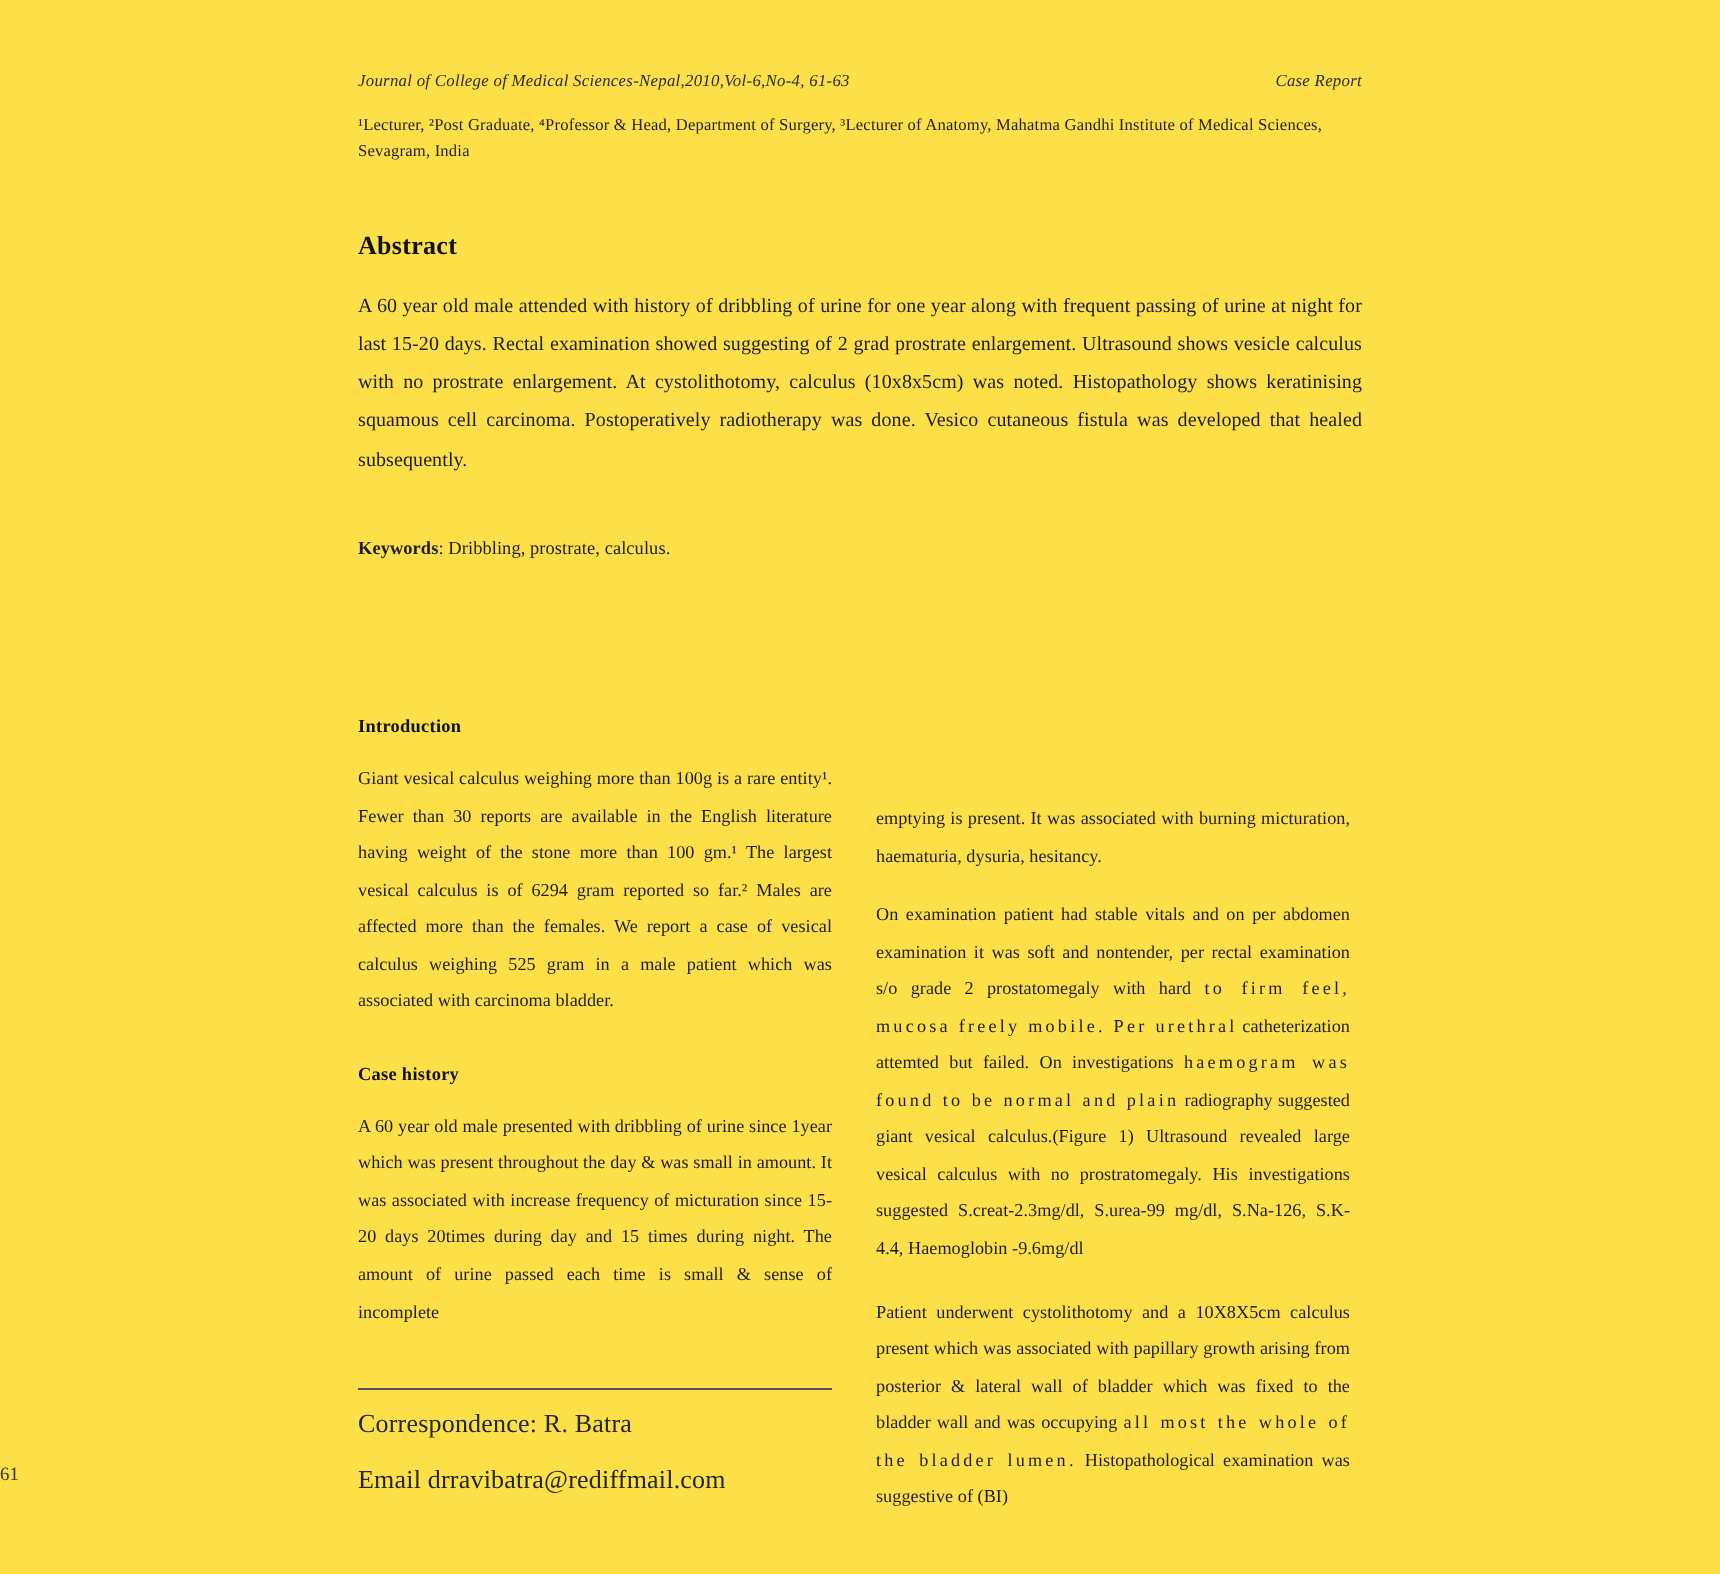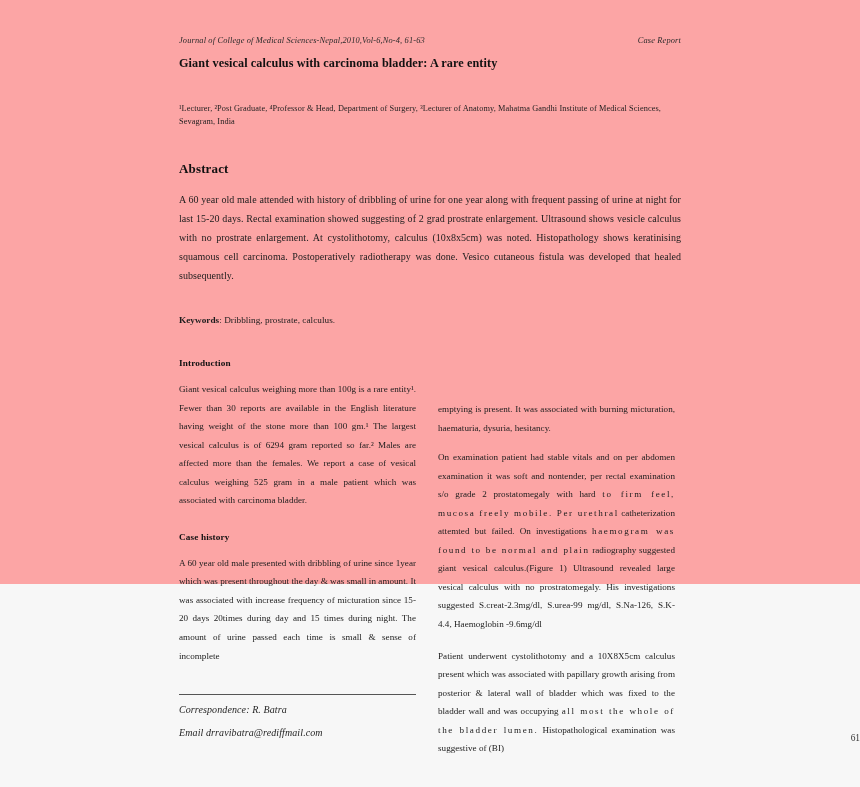--- a/index.html
+++ b/index.html
@@ -11,22 +11,22 @@
     width: 860px;
     height: 787px;
     background: #f7f7f7;
     font-family: "Liberation Serif", "DejaVu Serif", serif;
     color: #1a1a1a;
     overflow: hidden;
   }
   .page {
     position: relative;
     width: 860px;
-    height: 584px;
-    background: #fca5a5;
+    height: 787px;
+    background: #fde047;
   }
   .content {
     position: absolute;
     left: 179px;
     top: 36px;
     width: 502px;
   }
 
   
   .running-head {
@@ -135,53 +135,51 @@
     top: 694px;
     width: 237px;
   }
   .corr-rule {
     border: 0;
     border-top: 1.1px solid #555;
     margin: 0 0 6px 0;
     width: 237px;
   }
   .corr-line {
-    font-size: 10px;
+    font-size: 13px;
     line-height: 1.75;
     letter-spacing: 0.1px;
     color: #252525;
     margin: 0;
-    font-style: italic;
   }
   .corr-line + .corr-line { margin-top: 5px; }
 
   
   .page-number {
     position: absolute;
     top: 733px;
     left: 0;
     width: 860px;
-    text-align: right;
+    text-align: left;
     font-size: 9.4px;
     color: #333;
   }
 </style>
 </head>
 <body>
 
 <div class="page">
 
   <div class="content">
 
     <div class="running-head">
       <span class="journal-line">Journal of College of Medical Sciences-Nepal,2010,Vol-6,No-4, 61-63</span>
       <span class="section-label">Case Report</span>
     </div>
 
-    <h1 class="article-title">Giant vesical calculus with carcinoma bladder: A rare entity</h1>
 
 
     <p class="affiliations">¹Lecturer, ²Post Graduate, ⁴Professor &amp; Head, Department of Surgery, ³Lecturer of Anatomy, Mahatma Gandhi Institute of Medical Sciences, Sevagram, India</p>
 
     <h2 class="section-heading">Abstract</h2>
 
     <p class="abstract-body">A 60 year old male attended with history of dribbling of urine for one year along with frequent passing of urine at night for last 15-20 days. Rectal examination showed suggesting of 2 grad prostrate enlargement. Ultrasound shows vesicle calculus with no prostrate enlargement. At cystolithotomy, calculus (10x8x5cm) was noted. Histopathology shows keratinising squamous cell carcinoma. Postoperatively radiotherapy was done. Vesico cutaneous fistula was developed that healed subsequently.</p>
 
     <p class="keywords">
       <b>Keywords</b><span>: Dribbling, prostrate, calculus.</span>

